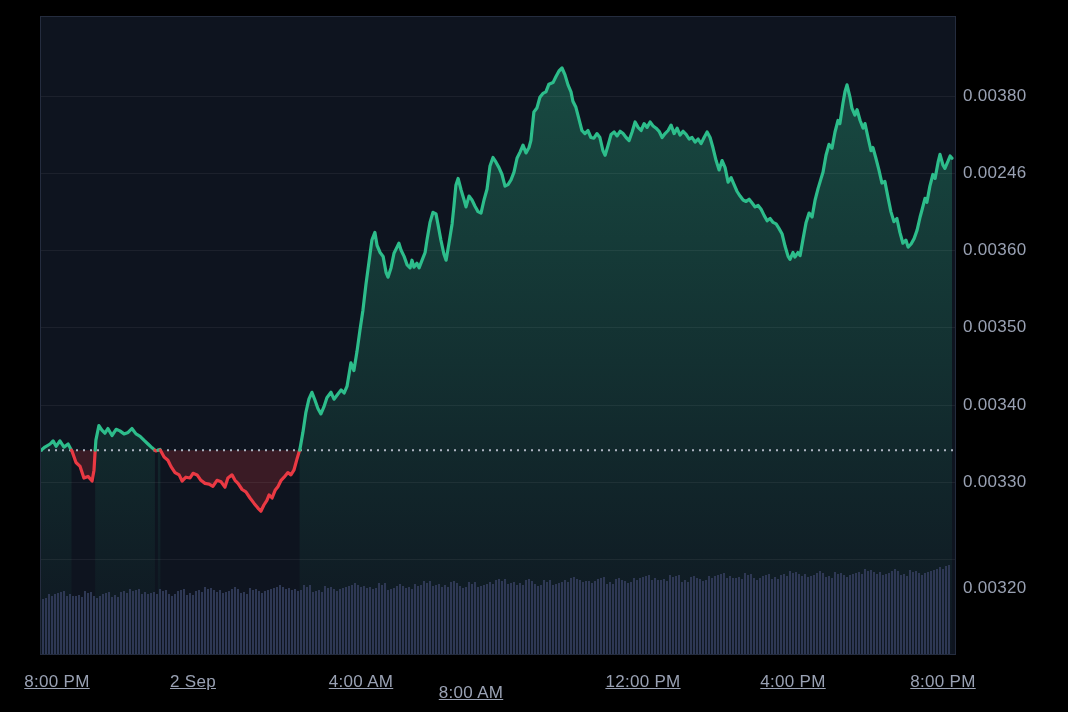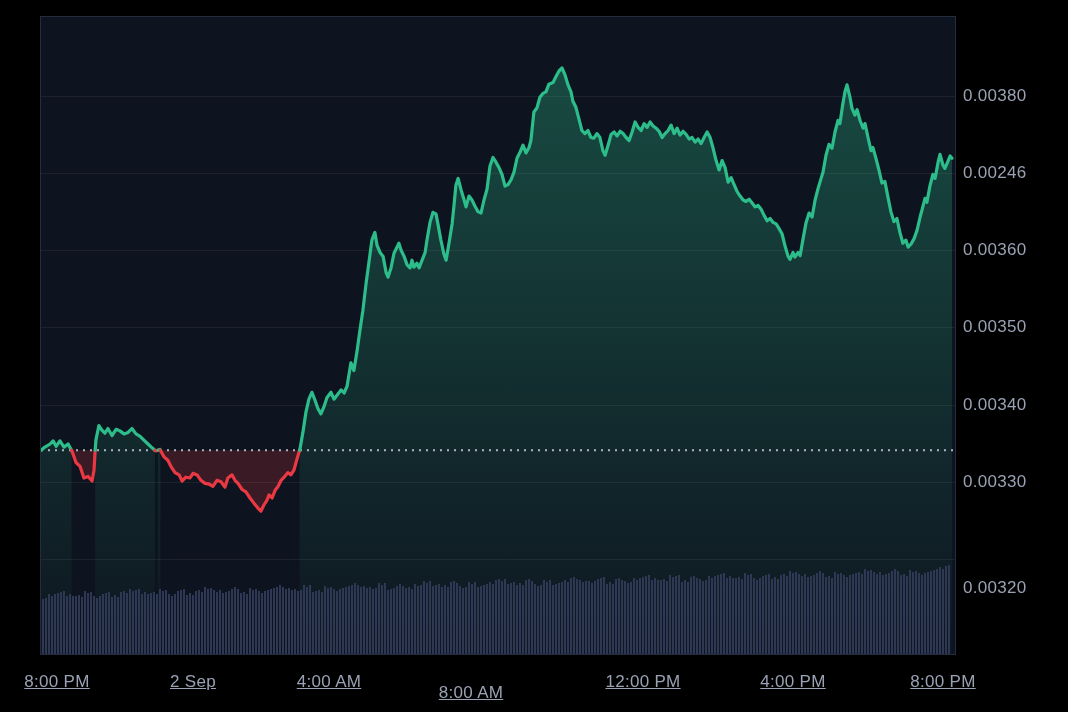--- a/index.html
+++ b/index.html
@@ -357,19 +357,19 @@
       <div class="ylab" style="top: 163px;">0.00246</div>
       <div class="ylab" style="top: 240px;">0.00360</div>
       <div class="ylab" style="top: 317px;">0.00350</div>
       <div class="ylab" style="top: 395px;">0.00340</div>
       <div class="ylab" style="top: 472px;">0.00330</div>
       <div class="ylab" style="top: 549px; margin-top: 29px;">0.00320</div>
     </div>
   <div id="x-axis">
       <div class="xlab" style="left: 57px;">8:00 PM</div>
       <div class="xlab" style="left: 193px;">2 Sep</div>
-      <div class="xlab" style="left: 329px;">4:00 AM</div>
+      <div class="xlab" style="left: 361px;">4:00 AM</div>
       <div class="xlab" style="left: 471px; margin-top: 11px;">8:00 AM</div>
       <div class="xlab" style="left: 643px;">12:00 PM</div>
       <div class="xlab" style="left: 793px;">4:00 PM</div>
       <div class="xlab" style="left: 943px;">8:00 PM</div>
     </div>
 </div>
 
 </body></html>

